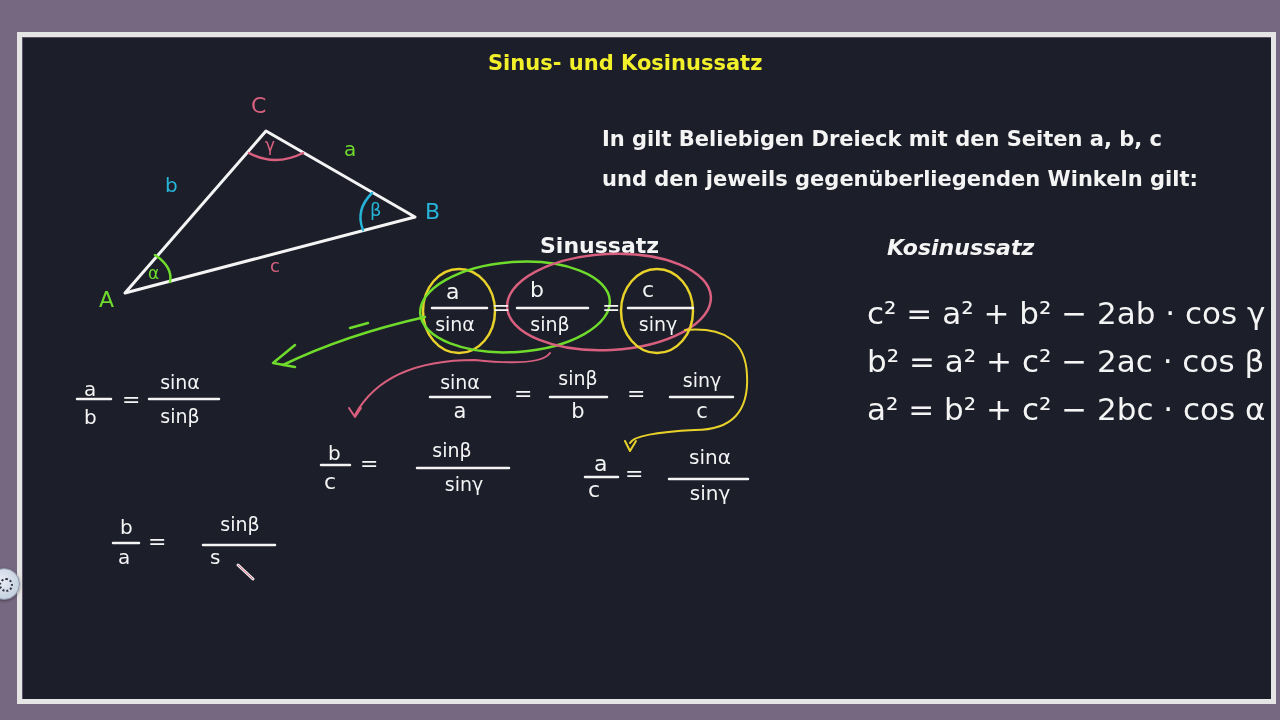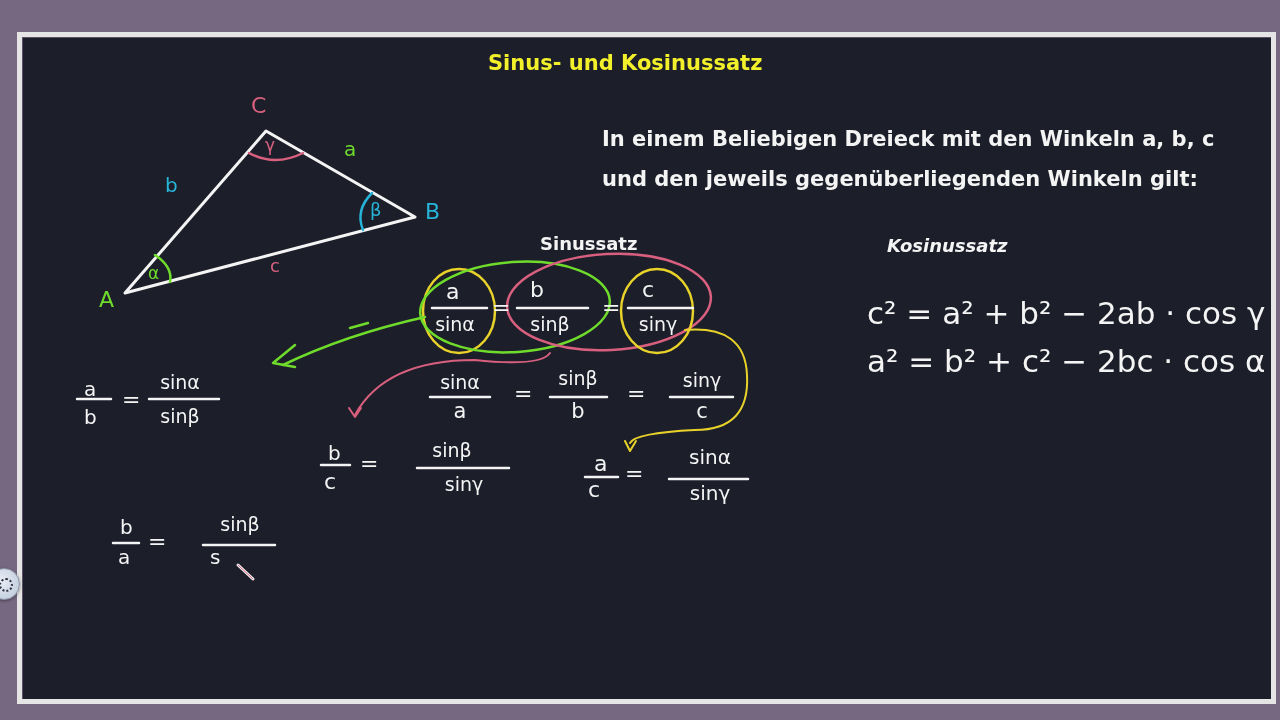--- a/index.html
+++ b/index.html
@@ -15,21 +15,21 @@
       background: #1c1e2a;
       border: 5px solid #e5e5e5;
       box-shadow: 1px 1px 0 #5c5068 inset;
     }
     .typed {
       position: absolute; font-weight: bold; color: #f4f4f4;
       font-family: "DejaVu Sans", sans-serif; white-space: nowrap;
     }
     .title { color: #f2f02a; font-size: 21px; left: 466px; top: 14px; }
     .intro { font-size: 21px; line-height: 40px; left: 580px; top: 82px; }
-    .heading { font-size: 18px; }
+    .heading { font-size: 22px; }
     svg.ink { position: absolute; left: 0; top: 0; overflow: visible; }
     .hand { font-family: "DejaVu Sans", sans-serif; }
     .side-widget {
       position: absolute; left: -12px; top: 568px;
       width: 30px; height: 30px; border-radius: 50%;
       background: radial-gradient(circle at 40% 40%, #e8eef6, #b9c6d6);
       border: 1px solid #8a94a6; box-shadow: 0 1px 3px rgba(0,0,0,0.4);
     }
     .side-widget::after {
       content: ""; position: absolute; left: 10px; top: 9px;
@@ -37,21 +37,21 @@
       border: 2px dotted #334;
     }
   </style>
 </head>
 <body>
 
 <div class="board">
 
   <div class="typed title">Sinus- und Kosinussatz</div>
   <div class="typed intro">
-    <div>In einem Beliebigen Dreieck mit den Winkeln a, b, c</div>
+    <div>In gilt Beliebigen Dreieck mit den Seiten a, b, c</div>
     <div>und den jeweils gegenüberliegenden Winkeln gilt:</div>
   </div>
   <div class="typed heading" style="left:518px; top:196px;">Sinussatz</div>
   <div class="typed heading" style="left:865px; top:198px;font-style:italic;">Kosinussatz</div>
 
   <svg class="ink" width="1249" height="662">
     <g transform="translate(-17,-32)" fill="none" stroke-linecap="round" stroke-linejoin="round">
 
       <g>
         <polygon points="120,288 261,126 410,212" stroke="#f4f4f4" stroke-width="3"></polygon>
@@ -144,18 +144,19 @@
     <span class="hand" style="position:absolute; left:648px; top:444px; color:#f4f4f4; font-size:20px; width:80px; text-align:center;">sinγ</span>
 
     <span class="hand" style="position:absolute; left:98px; top:478px; color:#f4f4f4; font-size:20px;">b</span>
     <span class="hand" style="position:absolute; left:96px; top:508px; color:#f4f4f4; font-size:20px;">a</span>
     <span class="hand" style="position:absolute; left:126px; top:492px; color:#f4f4f4; font-size:22px;">=</span>
     <span class="hand" style="position:absolute; left:178px; top:476px; color:#f4f4f4; font-size:19px; width:80px; text-align:center;">sinβ</span>
     <span class="hand" style="position:absolute; left:188px; top:508px; color:#f4f4f4; font-size:20px;">s</span>
 
     <div class="hand" style="position:absolute; left:845px; top:252px; color:#f4f4f4; font-size:31px; line-height:48px; white-space:nowrap;">
       <div>c² = a² + b² − 2ab · cos γ</div>
+      <div>b² = a² + c² − 2ac · cos β</div>
       <div>a² = b² + c² − 2bc · cos α</div>
     </div>
   </div>
 </div>
 
 <div class="side-widget"></div>
 
 </body></html>

